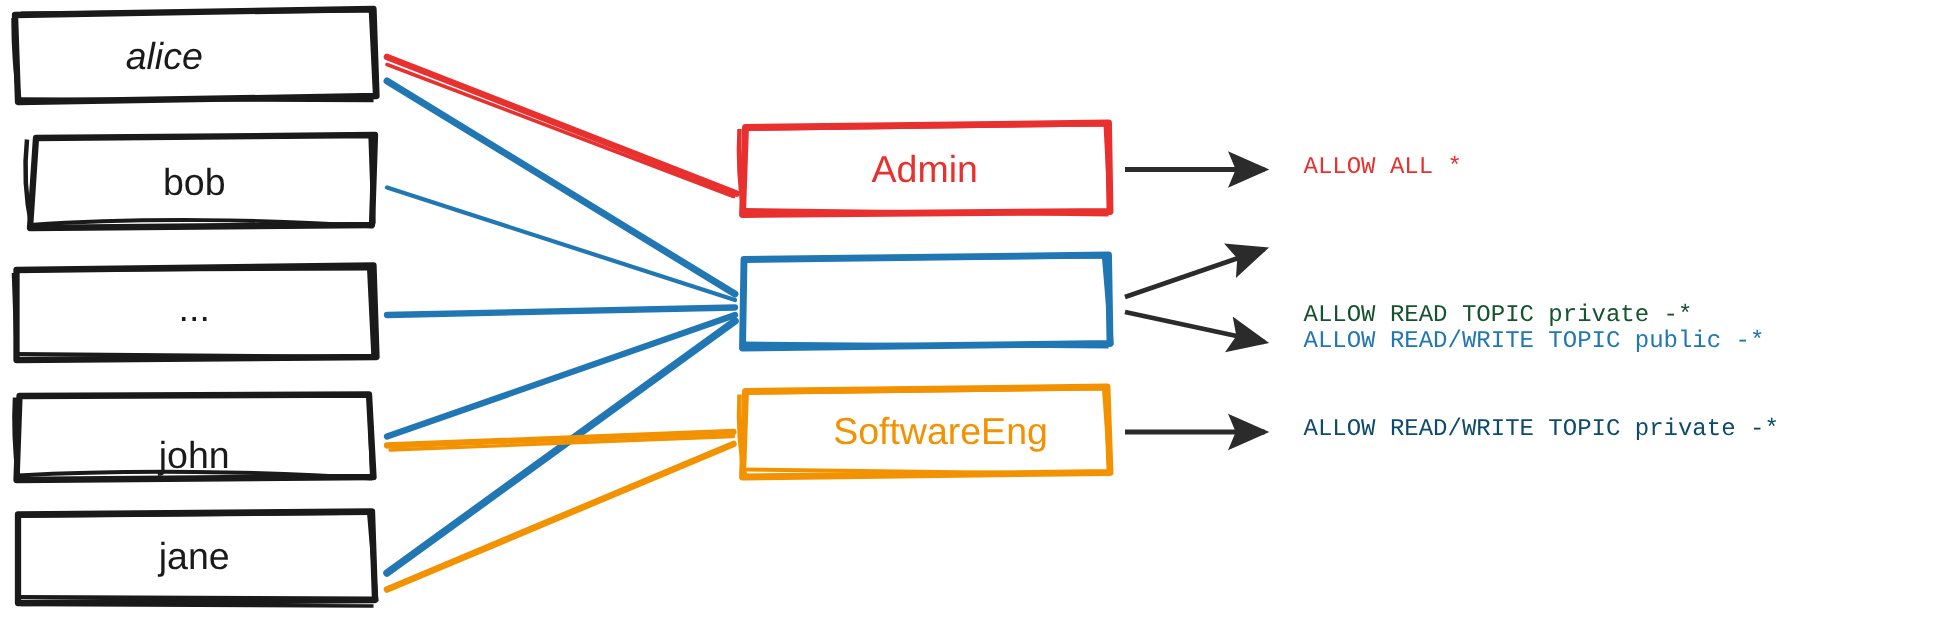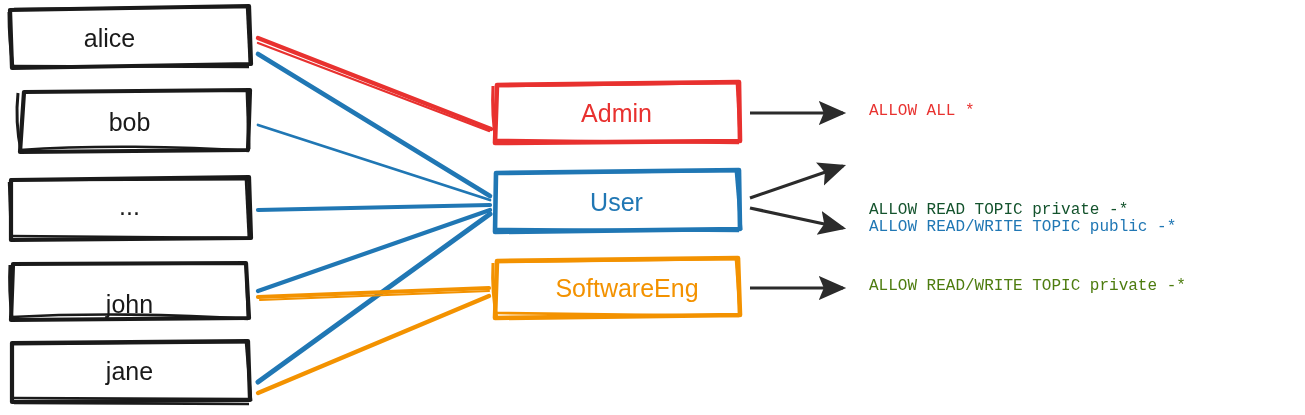--- a/index.html
+++ b/index.html
@@ -148,28 +148,27 @@
       <line x1="750" y1="198" x2="843" y2="166" stroke="#2b2b2b" stroke-width="3.2" marker-end="url(#arrowhead)"></line>
     </g>
     <g>
       <line x1="750" y1="208" x2="843" y2="228" stroke="#2b2b2b" stroke-width="3.2" marker-end="url(#arrowhead)"></line>
     </g>
     <g>
       <line x1="750" y1="288" x2="843" y2="288" stroke="#2b2b2b" stroke-width="3.2" marker-end="url(#arrowhead)"></line>
     </g>
   </svg>
 
-  <div class="node-label user-label" style="left:8px; top:24px; width:203px;">alice</div>
+  <div class="node-label user-label" style="left:8px; top:24px; width:203px;font-style:italic;">alice</div>
   <div class="node-label user-label" style="left:8px; top:108px; width:243px;">bob</div>
   <div class="node-label user-label" style="left:8px; top:192px; width:243px;">...</div>
   <div class="node-label user-label" style="left:8px; top:278px; width:243px;margin-top:12px;">john</div>
   <div class="node-label user-label" style="left:8px; top:357px; width:243px;">jane</div>
 
   <div class="node-label role-label" style="left:493px; top:99px; width:247px; color:#e8312f;">Admin</div>
-  <div class="node-label role-label" style="left:493px; top:188px; width:247px; color:#2077b4;">User</div>
   <div class="node-label role-label" style="left:493px; top:274px; width:268px; color:#f39200;">SoftwareEng</div>
 
   <div class="rule-label" style="left:869px; top:102px; color:#e8312f;">ALLOW ALL *</div>
   <div class="rule-label" style="left:869px; top:157px; color:#14532d;margin-top:44px;">ALLOW READ TOPIC private -*</div>
   <div class="rule-label" style="left:869px; top:218px; color:#2077b4;">ALLOW READ/WRITE TOPIC public -*</div>
-  <div class="rule-label" style="left:869px; top:277px; color:#4d7c0f;">ALLOW READ/WRITE TOPIC private -*</div>
+  <div class="rule-label" style="left:869px; top:277px; color:#0c4a6e;">ALLOW READ/WRITE TOPIC private -*</div>
 
 </div>
 
 </body></html>

